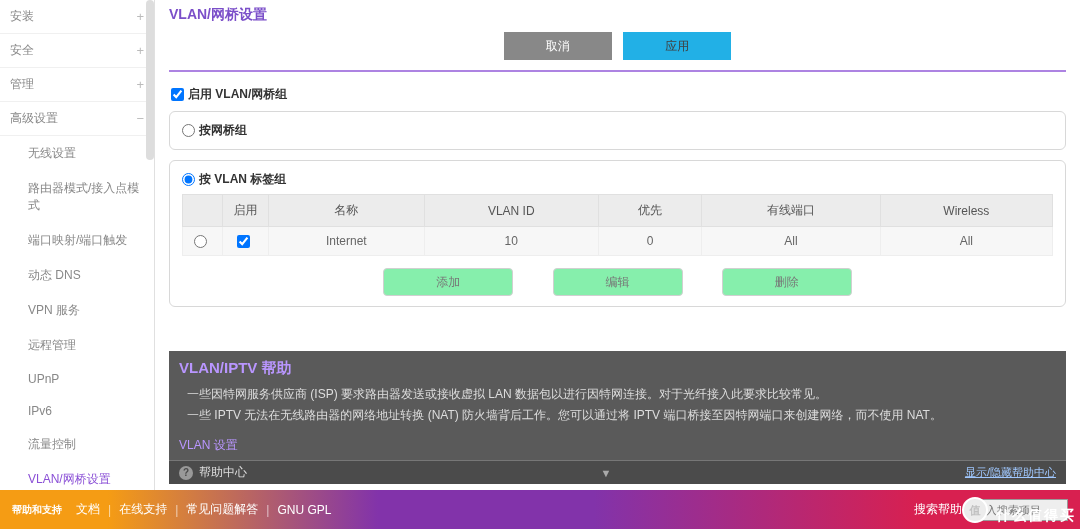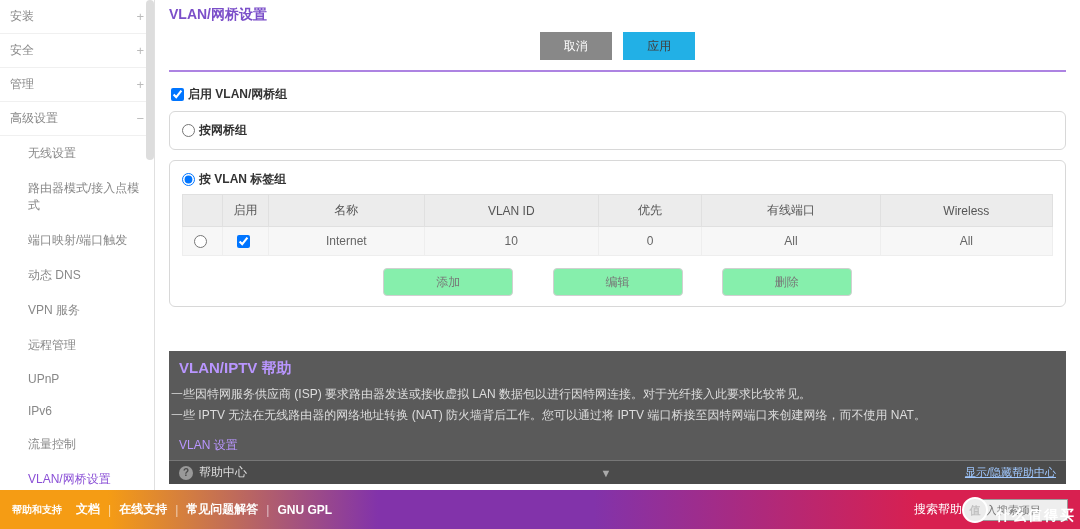--- a/index.html
+++ b/index.html
@@ -9,48 +9,48 @@
 .sb-scroll { position: absolute; right: 0; top: 0; width: 8px; height: 160px; background: #ddd; border-radius: 4px; }
 .sb-top { padding: 0; }
 .sb-item { padding: 8px 10px; color: #888; font-size: 12px; cursor: pointer; display: flex; justify-content: space-between; align-items: center; border-bottom: 1px solid #f0f0f0; }
 .sb-plus { color: #bbb; font-size: 13px; }
 .sb-sub { padding-left: 20px; }
 .sb-sub .sb-link { padding: 9px 8px; color: #888; font-size: 12px; cursor: pointer; display: block; }
 .sb-sub .sb-link.active { color: #8a4fd6; }
 .main { flex: 1; padding: 6px 14px 0 14px; overflow: hidden; position: relative; }
 .page-title { color: #7b4fc9; font-size: 14px; font-weight: bold; margin-bottom: 8px; }
 .btn-row { text-align: center; margin: 4px 0 10px; }
-.btn { display: inline-block; width: 72px; height: 28px; line-height: 28px; text-align: center; font-size: 12px; margin: 0 4px; cursor: pointer; border: none; }
+.btn { display: inline-block; width: 108px; height: 28px; line-height: 28px; text-align: center; font-size: 12px; margin: 0 4px; cursor: pointer; border: none; }
 .btn-cancel { background: #888; color: #fff; }
 .btn-apply { background: #22b0e6; color: #404040; }
 .mhr { border: none; border-top: 2px solid #8a4fd6; opacity: .7; margin-bottom: 10px; }
 .chk-row { padding: 4px 2px 8px; }
 .chk-row label { font-size: 12px; color: #333; font-weight: bold; }
 .opt-box { border: 1px solid #d8d8d8; border-radius: 6px; padding: 10px 12px; margin-bottom: 10px; font-size: 12px; color: #333; }
 .opt-box label { font-weight: bold; }
 .table { width: 100%; border-collapse: collapse; margin-top: 6px; }
 .table th { background: #ececec; color: #555; font-weight: normal; font-size: 12px; padding: 7px 4px; border: 1px solid #e0e0e0; text-align: center; }
 .table td { padding: 7px 4px; border: 1px solid #eee; text-align: center; font-size: 12px; color: #666; background: #f7f7f7; }
 .table td:first-child, .table th:first-child { width: 40px; }
 .table td:nth-child(2), .table th:nth-child(2) { width: 46px; }
 .act-row { text-align: center; margin-top: 12px; }
 .act-btn { display: inline-block; width: 130px; height: 28px; line-height: 26px; border: 1px solid #d0d0d0; border-radius: 4px; background: #86efac; color: #777; margin: 0 18px; cursor: pointer; font-size: 12px; }
 .help-panel { position: absolute; left: 14px; right: 14px; bottom: 6px; background: #5a5a5a; color: #ddd; font-size: 12px; }
 .help-head { color: #b996ff; font-weight: bold; padding: 8px 10px 6px; font-size: 15px; }
-.help-body { padding: 0 2px 6px; line-height: 1.8; }
+.help-body { padding: 0 18px 6px; line-height: 1.8; }
 .help-link { color: #b996ff; padding: 4px 10px 6px; display: inline-block; }
 .help-foot { background: #4b4b4b; height: 24px; display: flex; align-items: center; justify-content: space-between; padding: 0 10px; border-top: 1px solid #777; }
 .help-foot-l { display: flex; align-items: center; gap: 6px; }
 .q-icon { width: 14px; height: 14px; border-radius: 50%; background: #999; color: #4b4b4b; text-align: center; line-height: 14px; font-size: 10px; font-weight: bold; }
 .chev { color: #aaa; font-size: 11px; }
 .help-toggle { color: #a0c8ff; font-size: 11px; text-decoration: underline; cursor: pointer; }
 .footer { position: absolute; left: 0; right: 0; bottom: 0; height: 39px; background: linear-gradient(90deg, #f59c14 0, #f59c14 10%, #8233aa 35%, #8233aa 55%, #d82050 85%, #d82050 100%); color: #fff; display: flex; align-items: center; padding: 0 12px; font-size: 12px; justify-content: space-between; }
 .footer-left { display: flex; align-items: center; gap: 4px; }
 .ft-title { font-weight: bold; font-size: 10px; margin-right: 6px; color: #fff; }
-.ft-link { color: #fff; padding: 0 4px; cursor: pointer; font-weight: bold; }
+.ft-link { color: #fff; padding: 0 4px; cursor: pointer; }
 .ft-sep { color: rgba(255,255,255,.6); }
 .footer-right { display: flex; align-items: center; gap: 6px; }
 .search-inp { width: 100px; height: 22px; border: 1px solid #999; padding: 0 6px; font-size: 11px; background: #eee; }
 .avatar { position: absolute; right: 92px; bottom: 6px; width: 26px; height: 26px; border-radius: 50%; background: #ececec; border: 2px solid #fff; display: flex; align-items: center; justify-content: center; color: #c0c0c0; font-size: 11px; font-weight: bold; }
 .slogan { position: absolute; right: 4px; bottom: 4px; color: #fff; font-size: 14px; font-weight: bold; letter-spacing: 2px; }
 input[type=checkbox], input[type=radio] { vertical-align: middle; margin-right: 4px; }
 </style>
 </head>
 <body>
 

